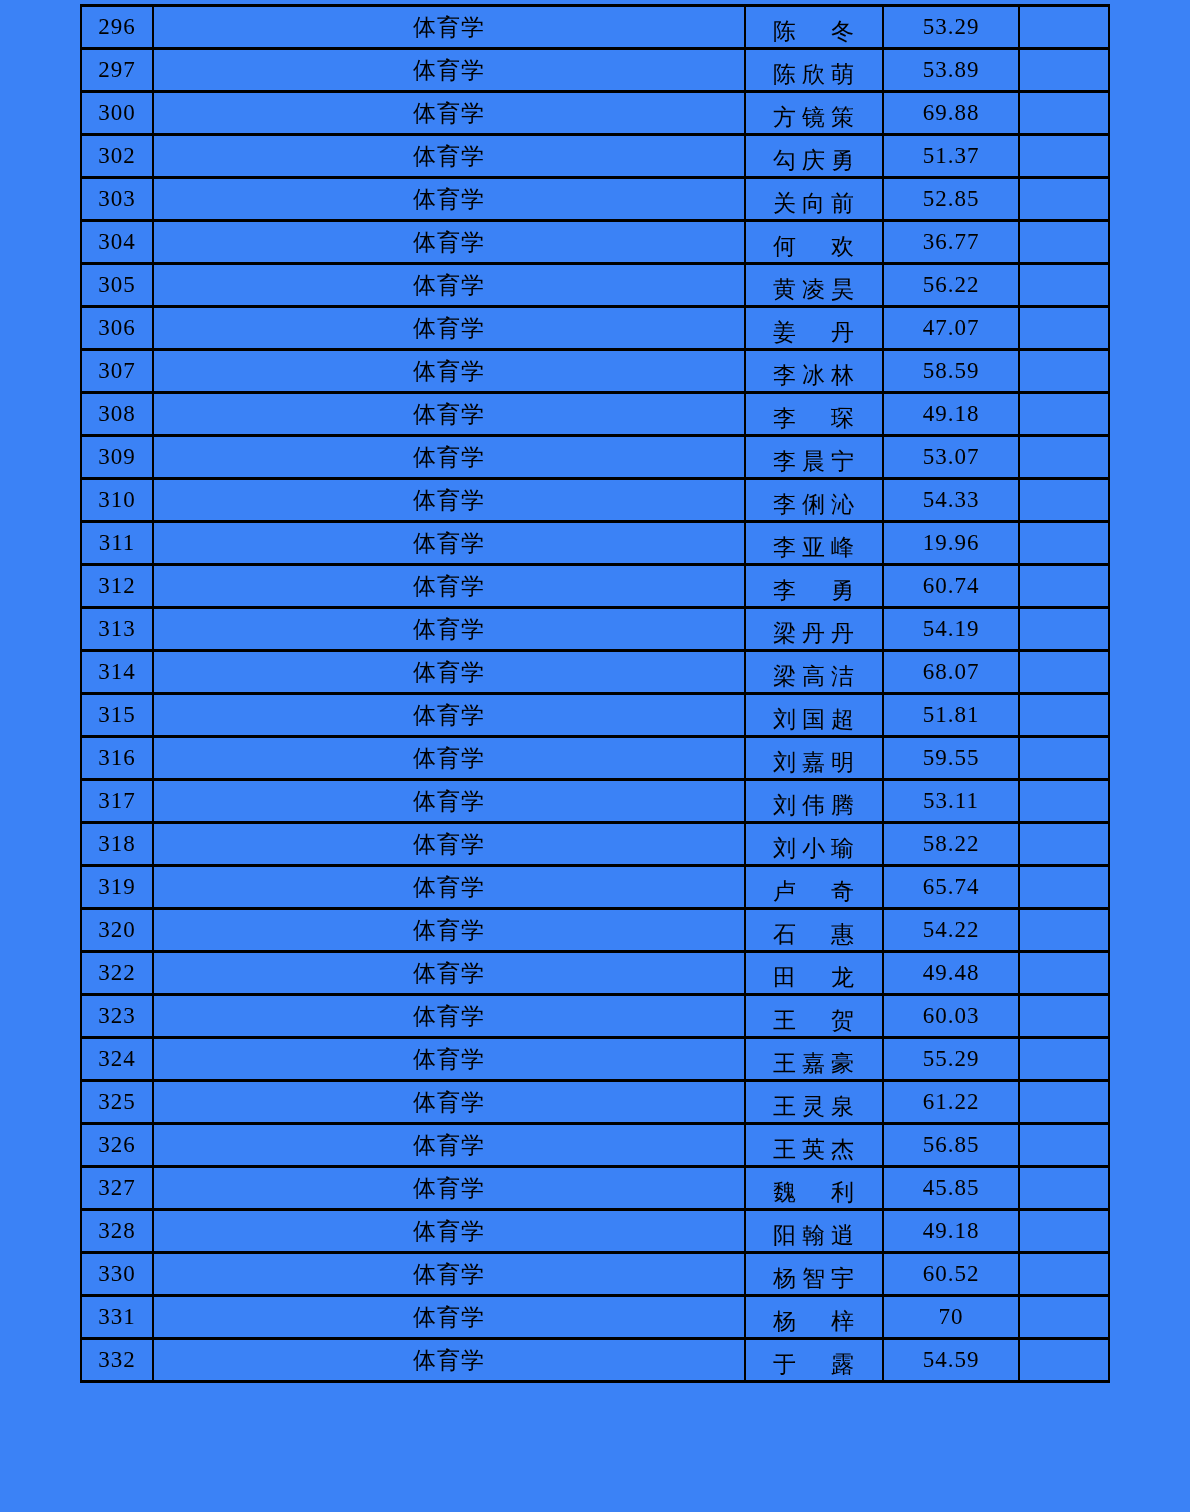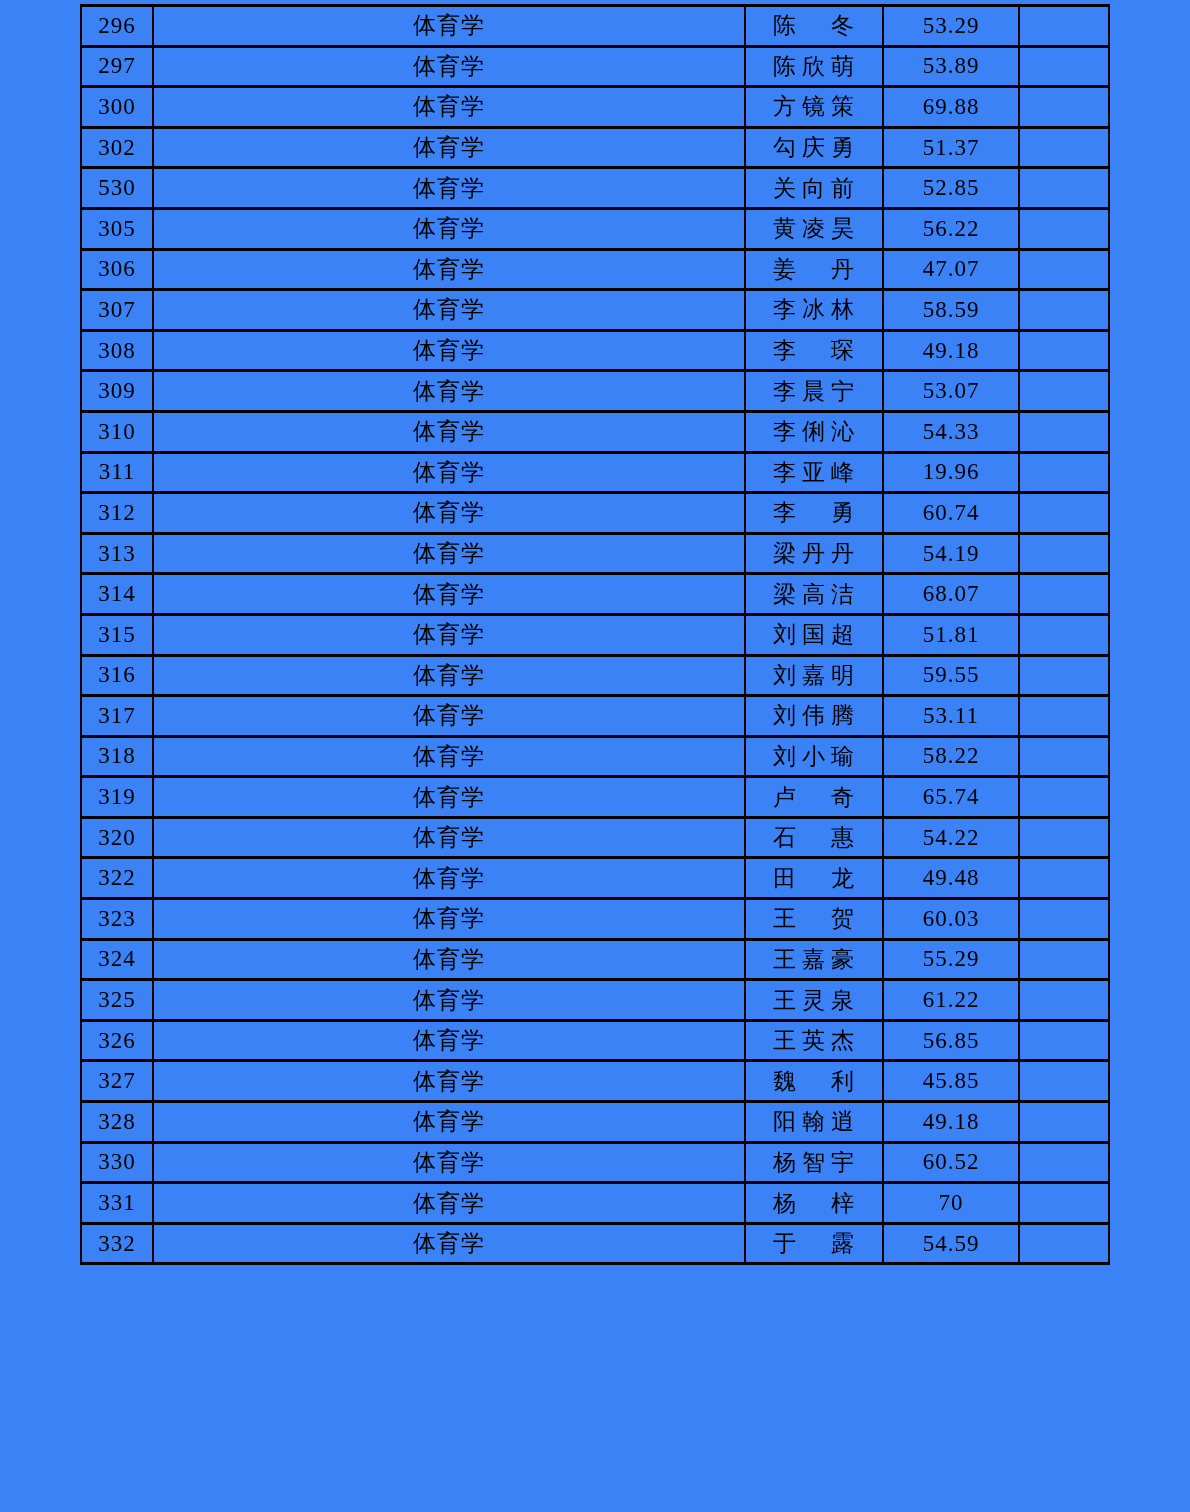--- a/index.html
+++ b/index.html
@@ -39,20 +39,21 @@
     font-size: 23px;
     letter-spacing: 1px;
     white-space: nowrap;
     overflow: hidden;
   }
   td.col-name .name-inner {
     display: inline-block;
     min-width: 82px;
     text-align: justify;
     text-align-last: justify;
+    margin-top: 9px;
   }
 </style>
 </head>
 <body>
 
 <div class="page">
   <table class="score-table">
     <colgroup>
       <col style="width:72px">
       <col style="width:592px">
@@ -98,29 +99,38 @@
     <td class="col-index">302</td>
     <td class="col-subject">体育学</td>
     <td class="col-name">
       <span class="name-inner">勾庆勇</span>
     </td>
     <td class="col-score">51.37</td>
     <td class="col-remark"></td>
   </tr>
 
   <tr>
-    <td class="col-index">530</td>
+    <td class="col-index">303</td>
     <td class="col-subject">体育学</td>
     <td class="col-name">
       <span class="name-inner">关向前</span>
     </td>
     <td class="col-score">52.85</td>
     <td class="col-remark"></td>
   </tr>
 
+  <tr>
+    <td class="col-index">304</td>
+    <td class="col-subject">体育学</td>
+    <td class="col-name">
+      <span class="name-inner">何欢</span>
+    </td>
+    <td class="col-score">36.77</td>
+    <td class="col-remark"></td>
+  </tr>
 
   <tr>
     <td class="col-index">305</td>
     <td class="col-subject">体育学</td>
     <td class="col-name">
       <span class="name-inner">黄凌昊</span>
     </td>
     <td class="col-score">56.22</td>
     <td class="col-remark"></td>
   </tr>

